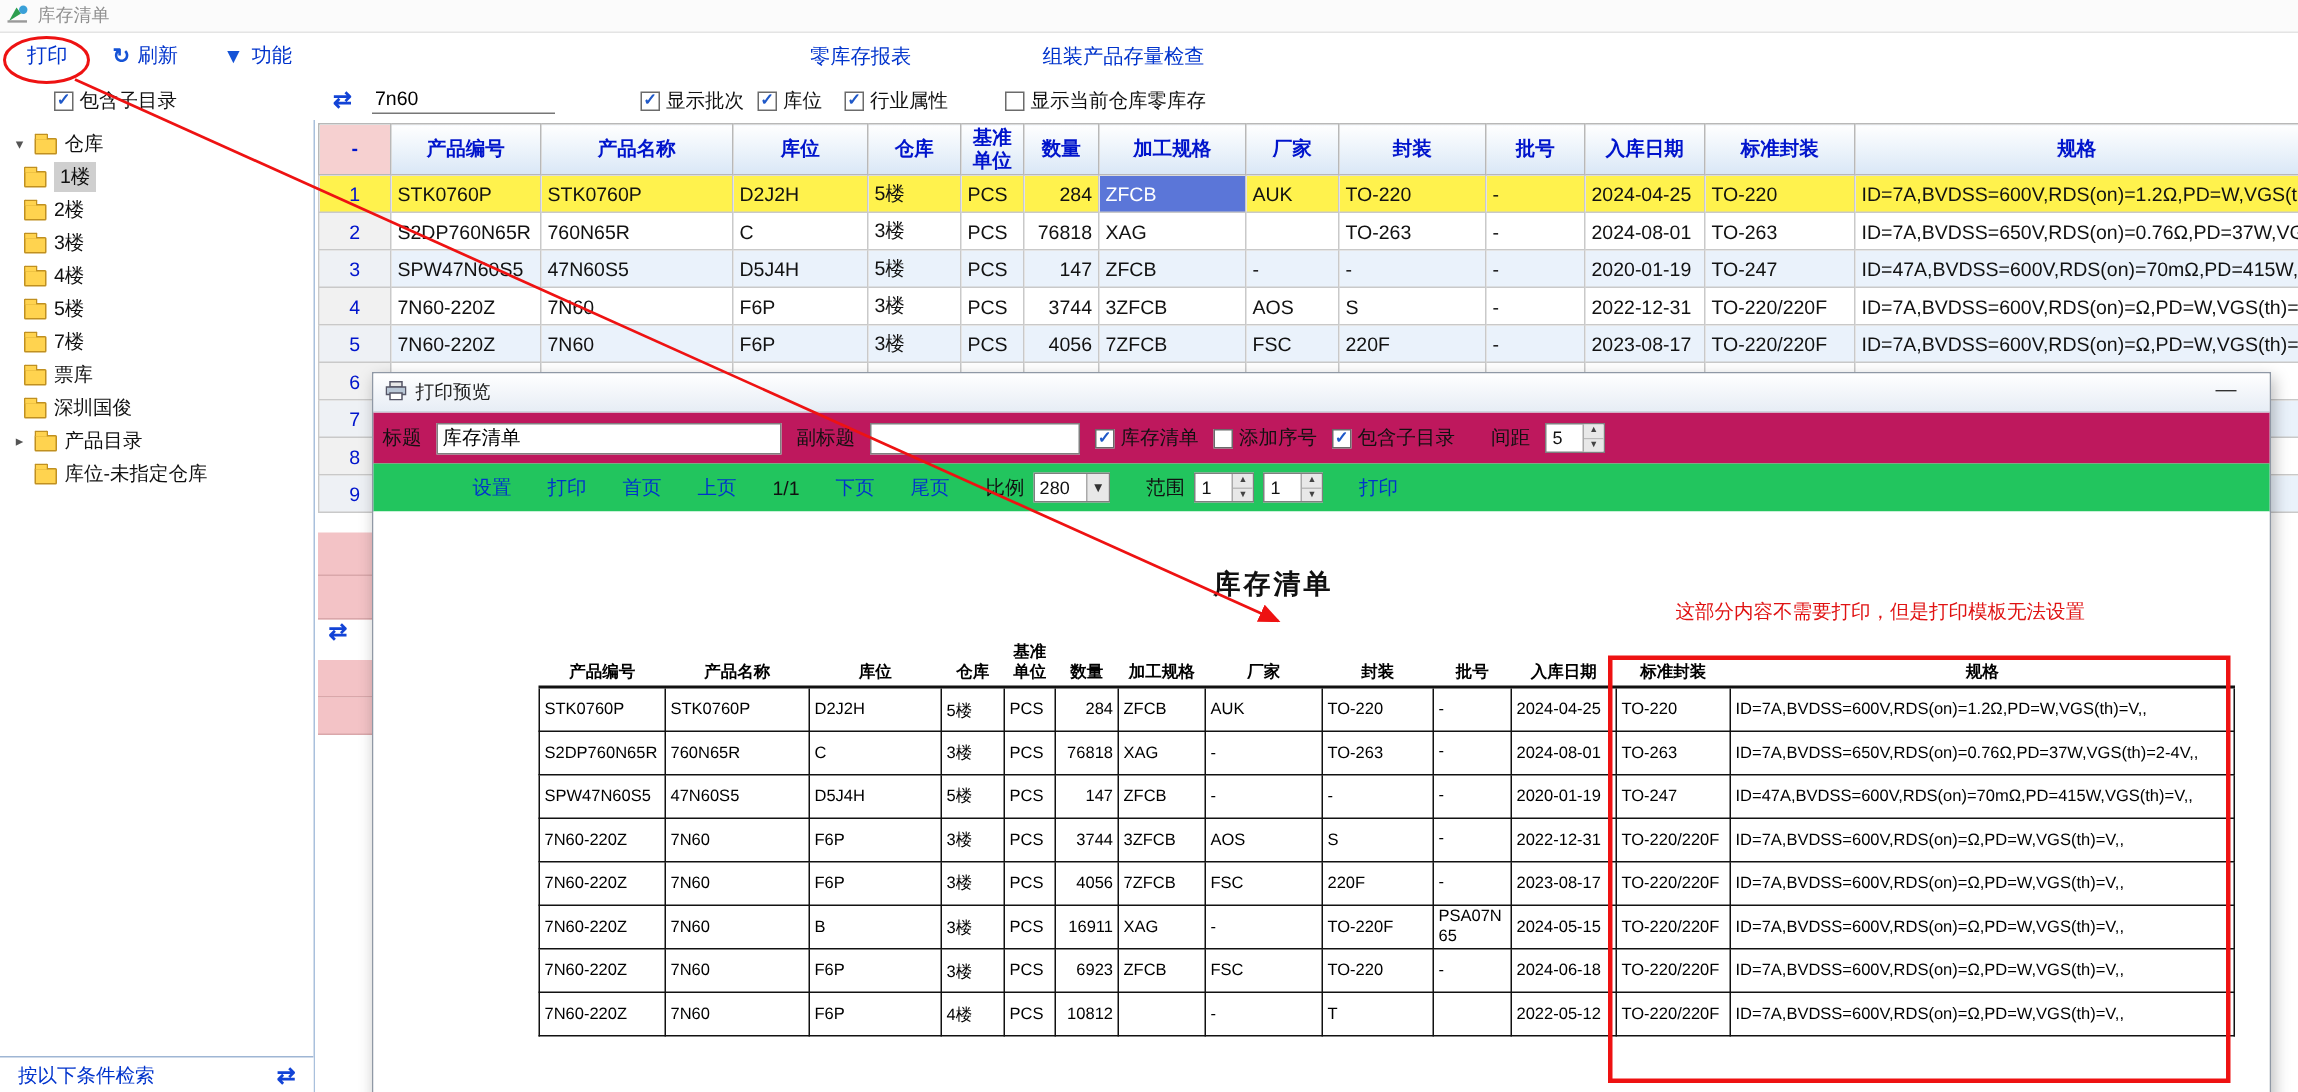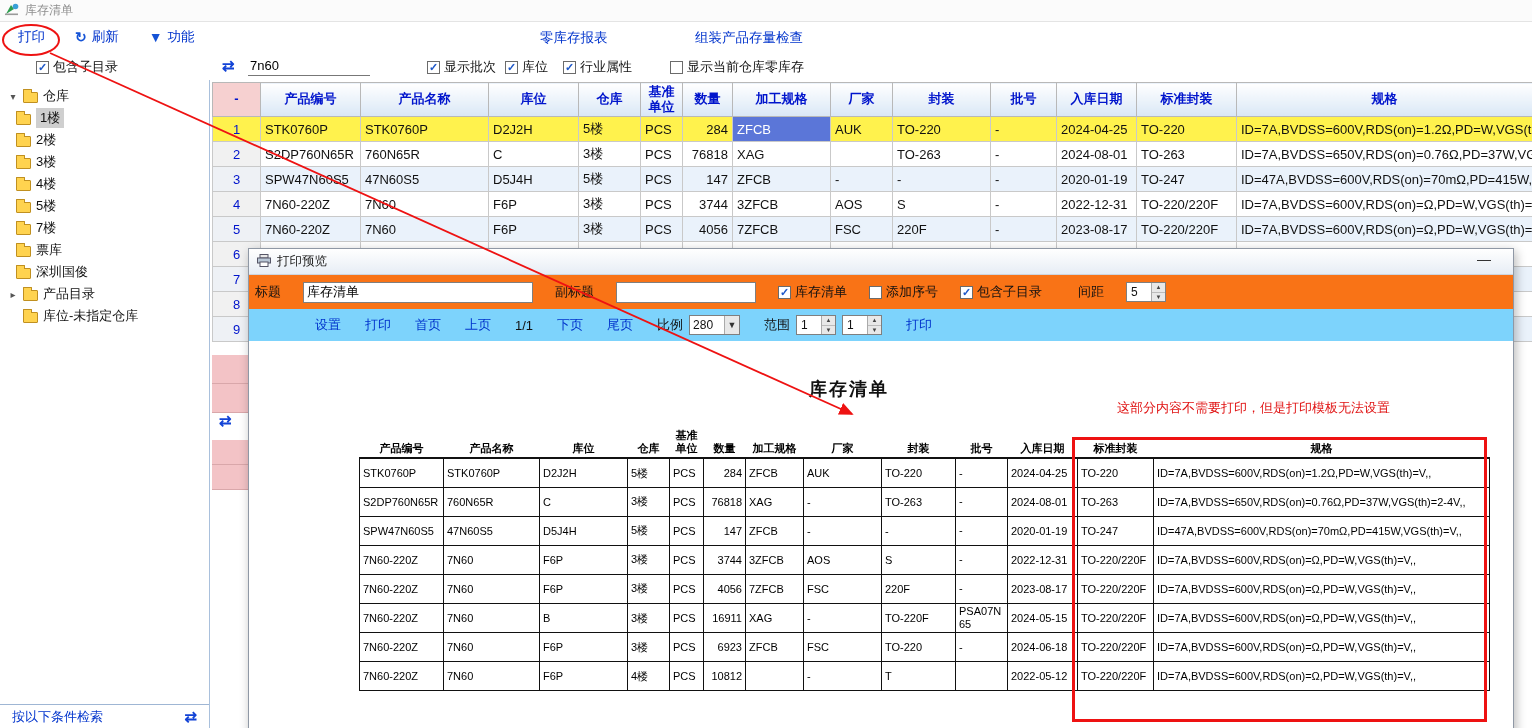--- a/index.html
+++ b/index.html
@@ -58,25 +58,25 @@
 
 
 .pinkrow{position:absolute;left:212px;width:37px;background:#f3c3c6;border-bottom:1px solid #d9a7aa;z-index:5}
 .strip-swap{position:absolute;left:219px;top:412px;z-index:5}
 
 
 .modal{position:absolute;left:248px;top:248px;width:1266px;height:490px;background:#fff;border:1px solid #8f98a5;box-shadow:2px 3px 10px rgba(0,0,0,.28);z-index:10}
 .modal-titlebar{height:26px;background:linear-gradient(#ffffff,#e7edf5);border-bottom:1px solid #cdd5df;display:flex;align-items:center;gap:6px;padding-left:8px;position:relative}
 .modal-title{font-size:12.5px;color:#222}
 .modal-min{position:absolute;right:22px;top:2px;font-size:14px;color:#333;cursor:pointer}
-.dlg-controls{height:34px;display:flex;align-items:center;gap:22px;padding-left:6px;background:#f97316}
+.dlg-controls{height:34px;display:flex;align-items:center;gap:10px;padding-left:6px;background:#be185d}
 .dlg-label{font-size:13px}
 .dlg-input{border:1px solid #7f7f7f;height:21px;font-size:13px;padding:0 3px;font-family:inherit;outline:none;background:#fff}
 .in-title{width:230px}.in-sub{width:140px}
-.dlg-nav{height:32px;display:flex;align-items:center;gap:24px;padding-left:66px;background:#7dd3fc;font-size:13px}
+.dlg-nav{height:32px;display:flex;align-items:center;gap:24px;padding-left:66px;background:#22c55e;font-size:13px}
 .nav-link{color:#0033cc;cursor:pointer}
 .nav-text{color:#111}
 .nav-group{display:inline-flex;align-items:center;gap:6px}
 .combo{display:inline-flex;border:1px solid #7f7f7f;height:20px;background:#fff;align-items:stretch;cursor:pointer}
 .combo-val{width:34px;padding:0 3px;font-size:12px;line-height:18px}
 .combo-btn{width:15px;background:#e8e8e8;border-left:1px solid #aaa;font-size:9px;line-height:18px;text-align:center;color:#333}
 .spinner{display:inline-flex;border:1px solid #7f7f7f;height:20px;background:#fff;cursor:pointer}
 .spin-val{width:24px;padding-left:4px;font-size:12px;line-height:18px}
 .spin-btns{display:flex;flex-direction:column;width:14px;border-left:1px solid #aaa}
 .spin-btns span{flex:1;font-size:6px;line-height:8px;text-align:center;background:#e8e8e8;color:#444}

